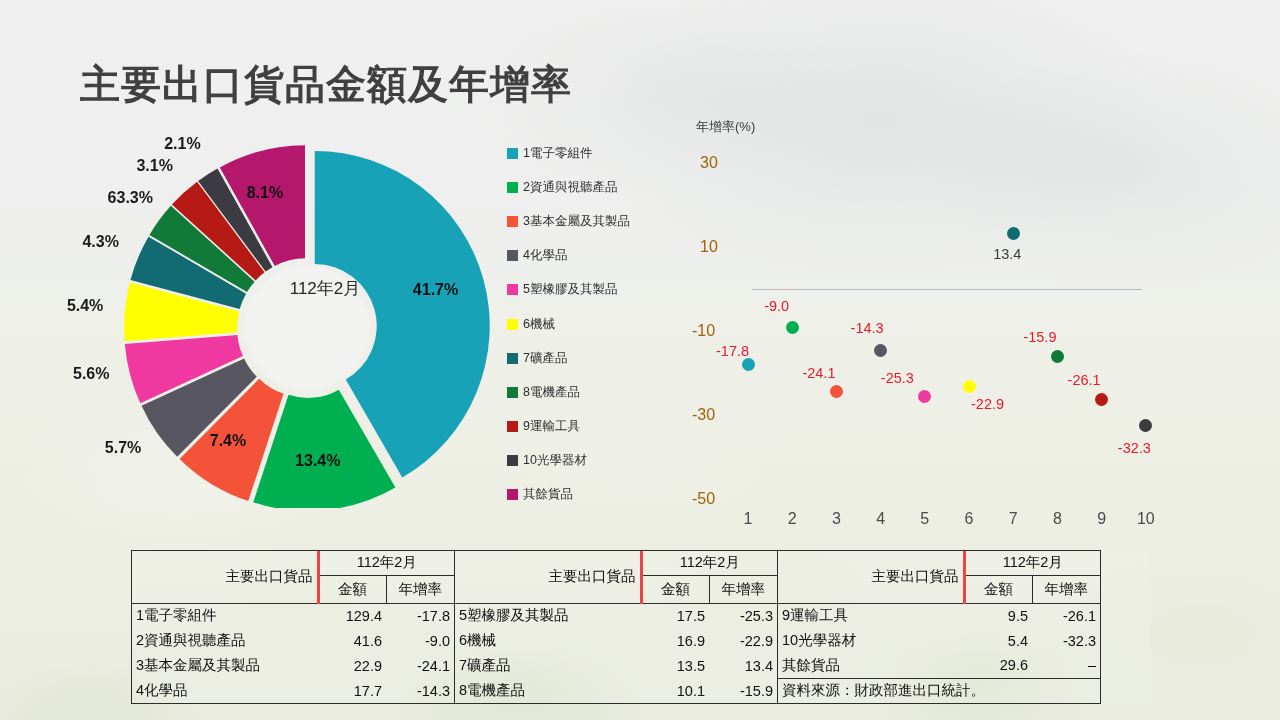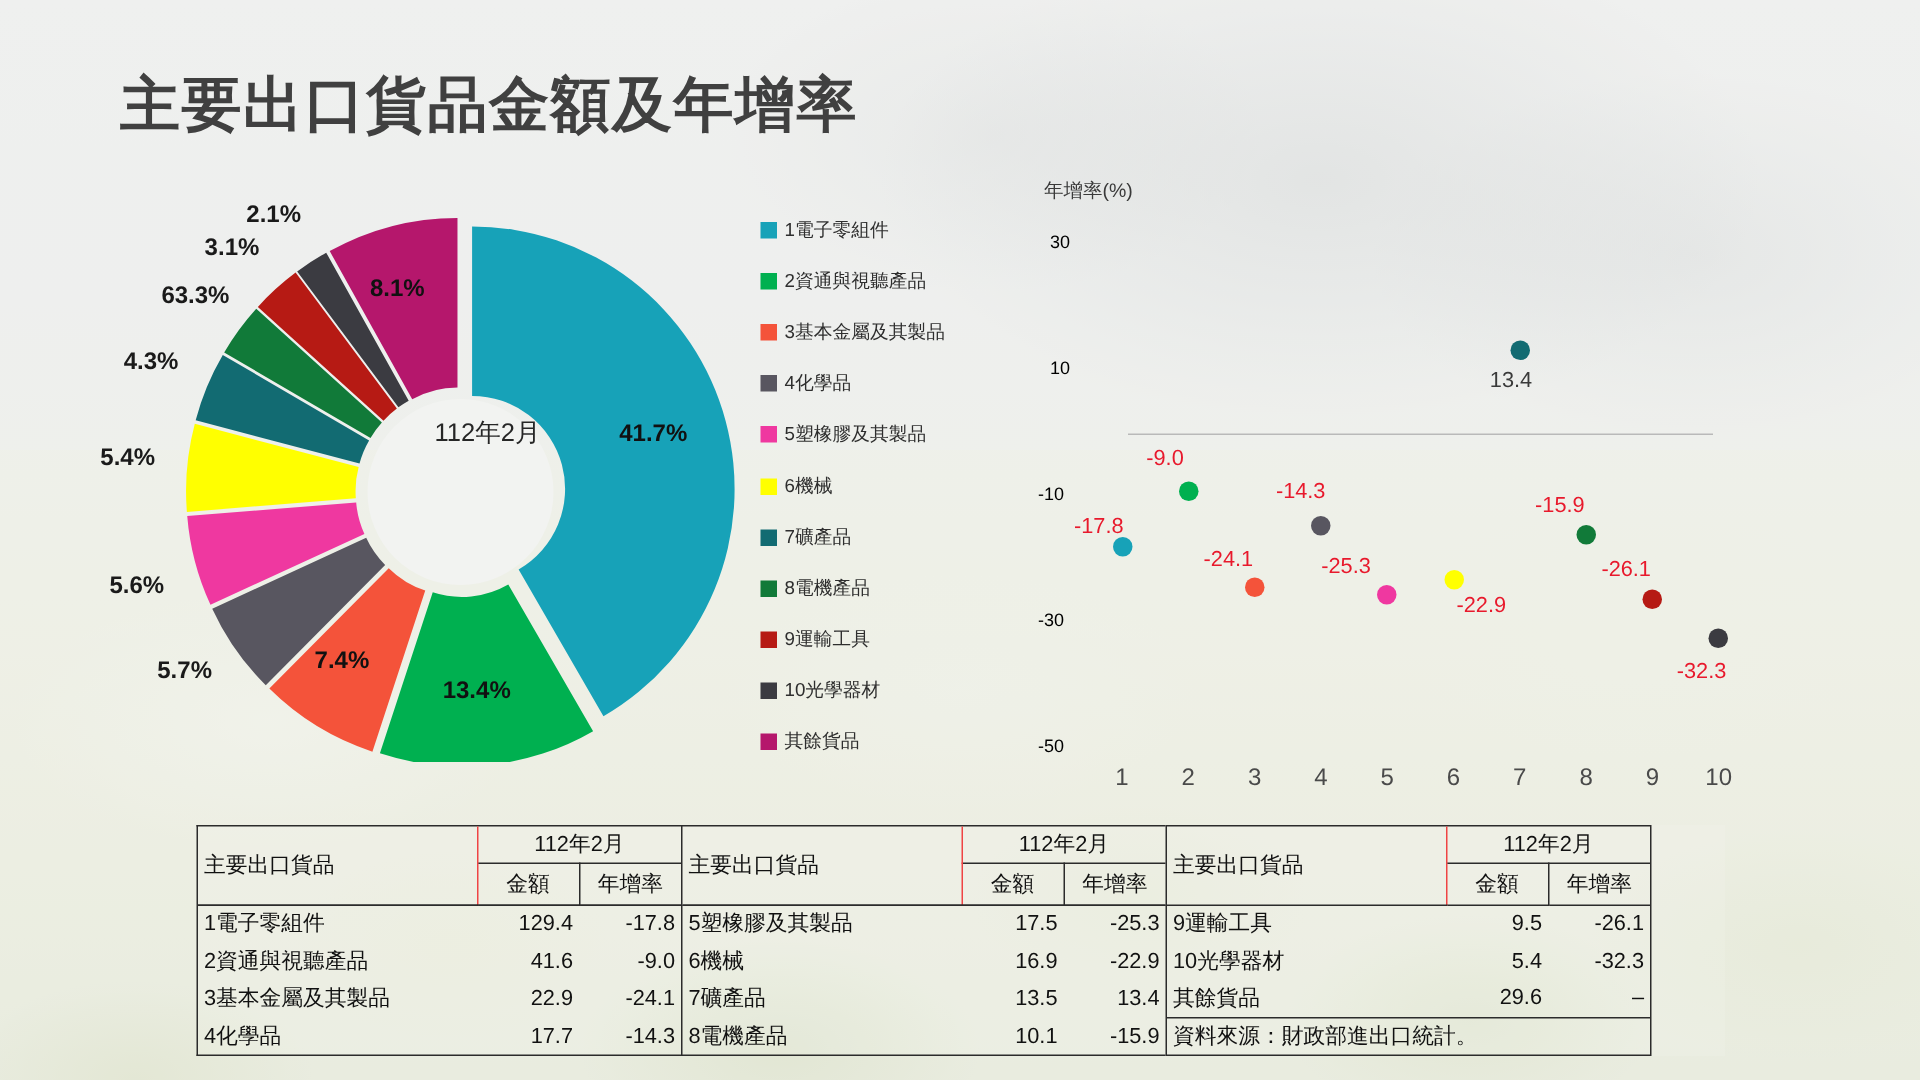--- a/index.html
+++ b/index.html
@@ -56,21 +56,21 @@
       linear-gradient(180deg, rgba(232,236,220,0.55) 0%, rgba(222,228,204,0.70) 55%, rgba(212,220,192,0.70) 100%);
   }
   .bg-wash {
     background: rgba(245,246,242,0.52);
   }
 
   
   #title {
     position: absolute;
     left: 80px;
-    top: 42px;
+    top: 57px;
     font-size: 40px;
     font-weight: bold;
     color: #404040;
     letter-spacing: 1px;
     white-space: nowrap;
   }
 
   
   #donut-wrap {
     position: absolute;
@@ -137,22 +137,22 @@
   #scatter-title {
     position: absolute;
     left: 6px;
     top: 8px;
     font-size: 13px;
     color: #3a3a3a;
     white-space: nowrap;
   }
   .y-tick {
     position: absolute;
-    font-size: 12px;
-    color: #000000;
+    font-size: 16px;
+    color: #a16207;
     text-align: right;
     white-space: nowrap;
   }
   .x-tick {
     position: absolute;
     font-size: 16px;
     color: #4a4a4a;
     text-align: center;
     width: 30px;
     white-space: nowrap;
@@ -201,22 +201,22 @@
     font-size: 14.5px;
     color: #111;
   }
   table.grid td, table.grid th {
     padding: 0 4px;
     font-weight: normal;
     vertical-align: middle;
     white-space: nowrap;
   }
   .th-item {
-    text-align: left;
-    border-right: 1px solid #ef4444;
+    text-align: right;
+    border-right: 3px solid #ef4444;
     border-bottom: 1px solid #2b2b2b;
     height: 52px;
   }
   .th-period {
     text-align: center;
     border-bottom: 1px solid #2b2b2b;
     height: 24px;
   }
   .th-sub {
     text-align: center;
@@ -268,21 +268,21 @@
 
     <div id="donut-center-text">
       <div>112年2月</div>
     </div>
 
     <div id="donut-labels">
         <div class="pct-label inner" style="left: 290.84px; top: 152.637px;">41.7%</div>
         <div class="pct-label inner" style="left: 173.112px; top: 323.769px;">13.4%</div>
         <div class="pct-label inner" style="left: 87.7429px; top: 304.425px;">7.4%</div>
         <div class="pct-label" style="left: -17.1714px; top: 311.242px;">5.7%</div>
-        <div class="pct-label" style="left: -49.005px; top: 254px;">5.6%</div>
+        <div class="pct-label" style="left: -49.005px; top: 237px;">5.6%</div>
         <div class="pct-label" style="left: -55.1405px; top: 168.795px;">5.4%</div>
         <div class="pct-label" style="left: -39.5371px; top: 105.489px;">4.3%</div>
         <div class="pct-label" style="left: -14.4216px; top: 60.9176px;">63.3%</div>
         <div class="pct-label" style="left: 14.4196px; top: 28.8726px;">3.1%</div>
         <div class="pct-label" style="left: 42.1951px; top: 7.49619px;">2.1%</div>
         <div class="pct-label inner" style="left: 124.672px; top: 55.887px;">8.1%</div>
       </div>
   </div>
 
   <div id="legend">

